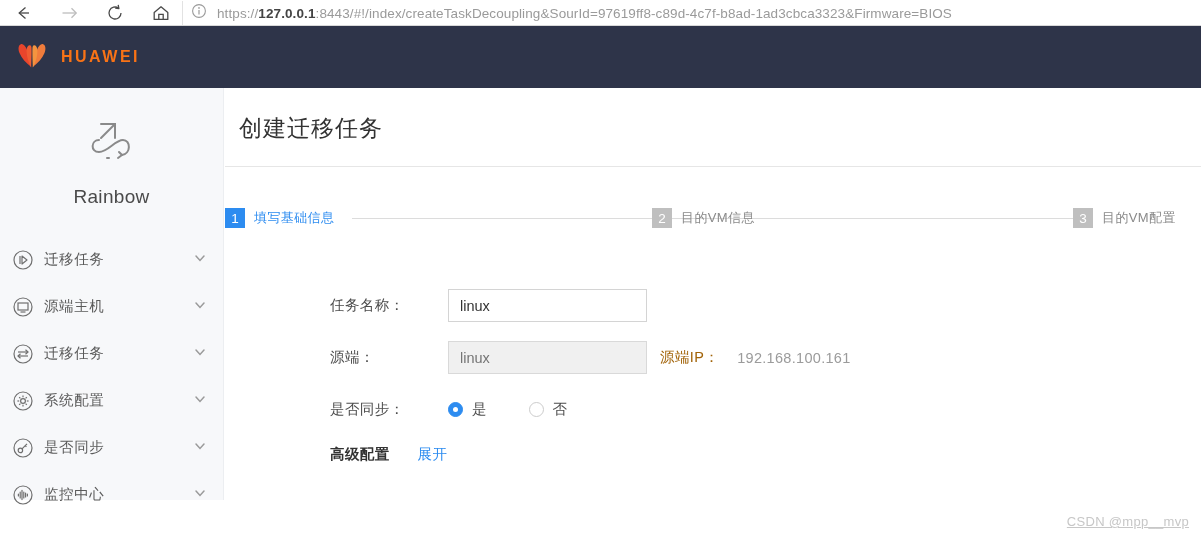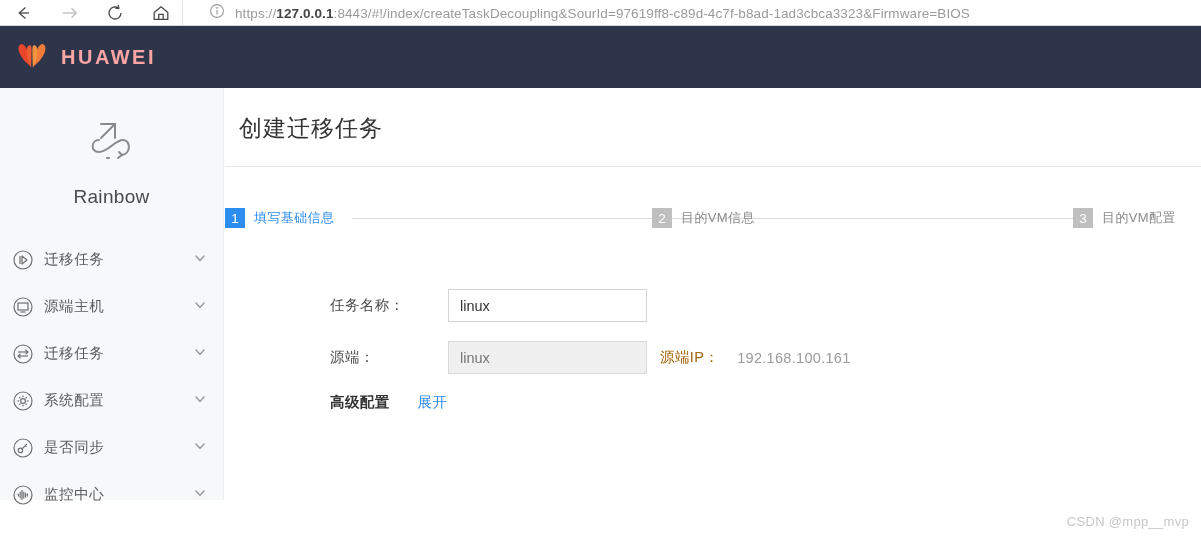--- a/index.html
+++ b/index.html
@@ -25,42 +25,42 @@
     display: flex; align-items: center; justify-content: center;
     cursor: pointer;
   }
   .nav-btn svg { display: block; }
   .url-field {
     position: absolute; left: 182px; top: 1px;
     width: 1019px; height: 24px;
     background: #ffffff;
     border-left: 1px solid #e2e2e2;
     display: flex; align-items: center;
-    padding-left: 26px;
+    padding-left: 8px;
   }
   .info-icon { flex: 0 0 auto; margin-right: 10px; }
   .url-text {
     font-size: 13.5px;
     color: #9a9a9a;
     white-space: nowrap;
     letter-spacing: 0.1px;
   }
   .url-text b { color: #444444; font-weight: 600; }
 
   
   .app-header {
     position: absolute; top: 26px; left: 0;
     width: 1201px; height: 62px;
     background: #2e3449;
     display: flex; align-items: center;
   }
   .logo-wrap { display: flex; align-items: center; padding-left: 14px; }
   .brand-text {
-    color: #fca5a5;
-    font-size: 20px;
+    color: #f97316;
+    font-size: 16px;
     font-weight: bold;
     letter-spacing: 2.5px;
     margin-left: 11px;
   }
 
   
   .sidebar {
     position: absolute; top: 88px; left: 0;
     width: 224px; height: 412px;
     background: #f7f8fa;
@@ -264,20 +264,21 @@
     letter-spacing: 0.4px;
   }
 
   
   .watermark {
     position: absolute;
     right: 12px; bottom: 10px;
     font-size: 13px;
     color: #c7c7c7;
     letter-spacing: 0.3px;
+    text-decoration: underline;
   }
 </style>
 </head>
 <body>
 
 <div class="browser-bar">
 
   <div class="nav-btn">
     <span>
       <svg width="20" height="20" viewBox="0 0 20 20">
@@ -514,20 +515,33 @@
     </div>
 
     <div class="form-row">
       <span class="form-label">源端：</span>
       <input class="text-input readonly" type="text" readonly="" placeholder="linux" style="">
       <span class="aux-label">源端IP：</span>
       <span class="aux-value">192.168.100.161</span>
     </div>
 
 
+    <div class="form-row">
+      <span class="form-label">是否同步：</span>
+      <div class="radio-group">
+        <label class="radio-opt">
+          <span class="radio-dot checked"></span>
+          <span class="radio-text">是</span>
+        </label>
+        <label class="radio-opt">
+          <span class="radio-dot"></span>
+          <span class="radio-text">否</span>
+        </label>
+      </div>
+    </div>
 
     <div class="adv-row">
       <span class="adv-title">高级配置</span>
       <span class="adv-link">展开</span>
     </div>
 
   </div>
 
   <div class="watermark">CSDN @mpp__mvp</div>
 

